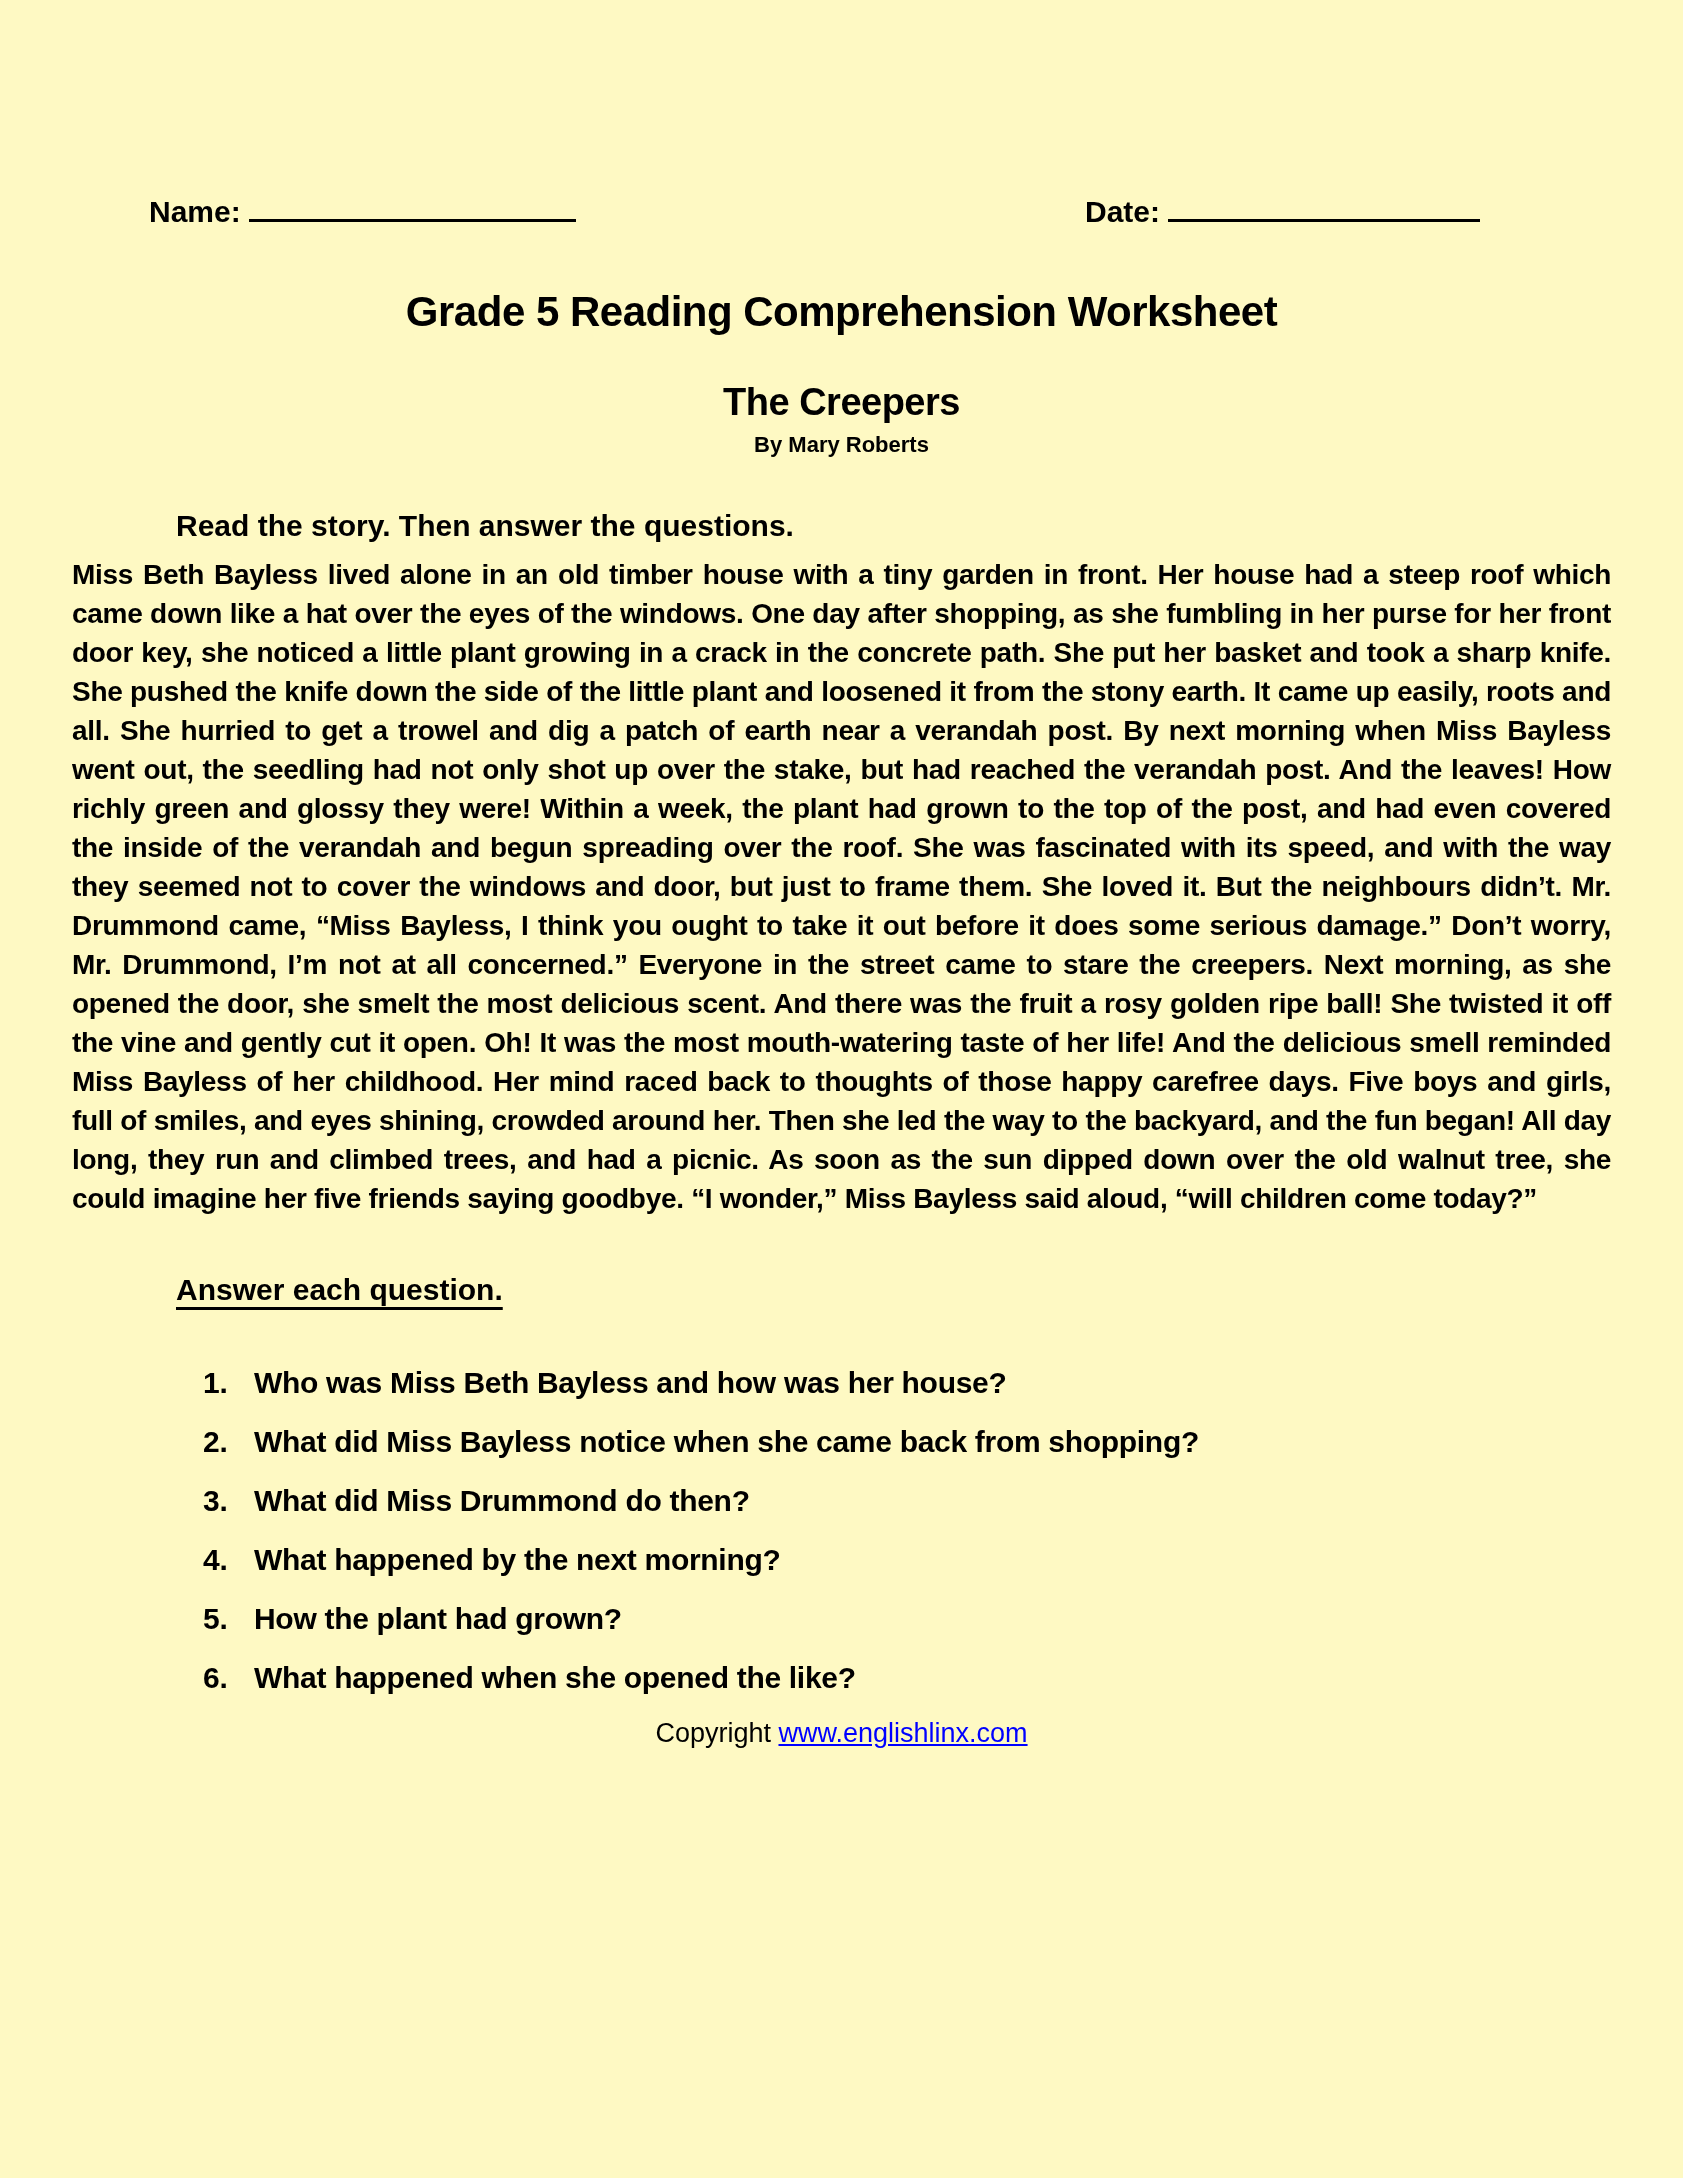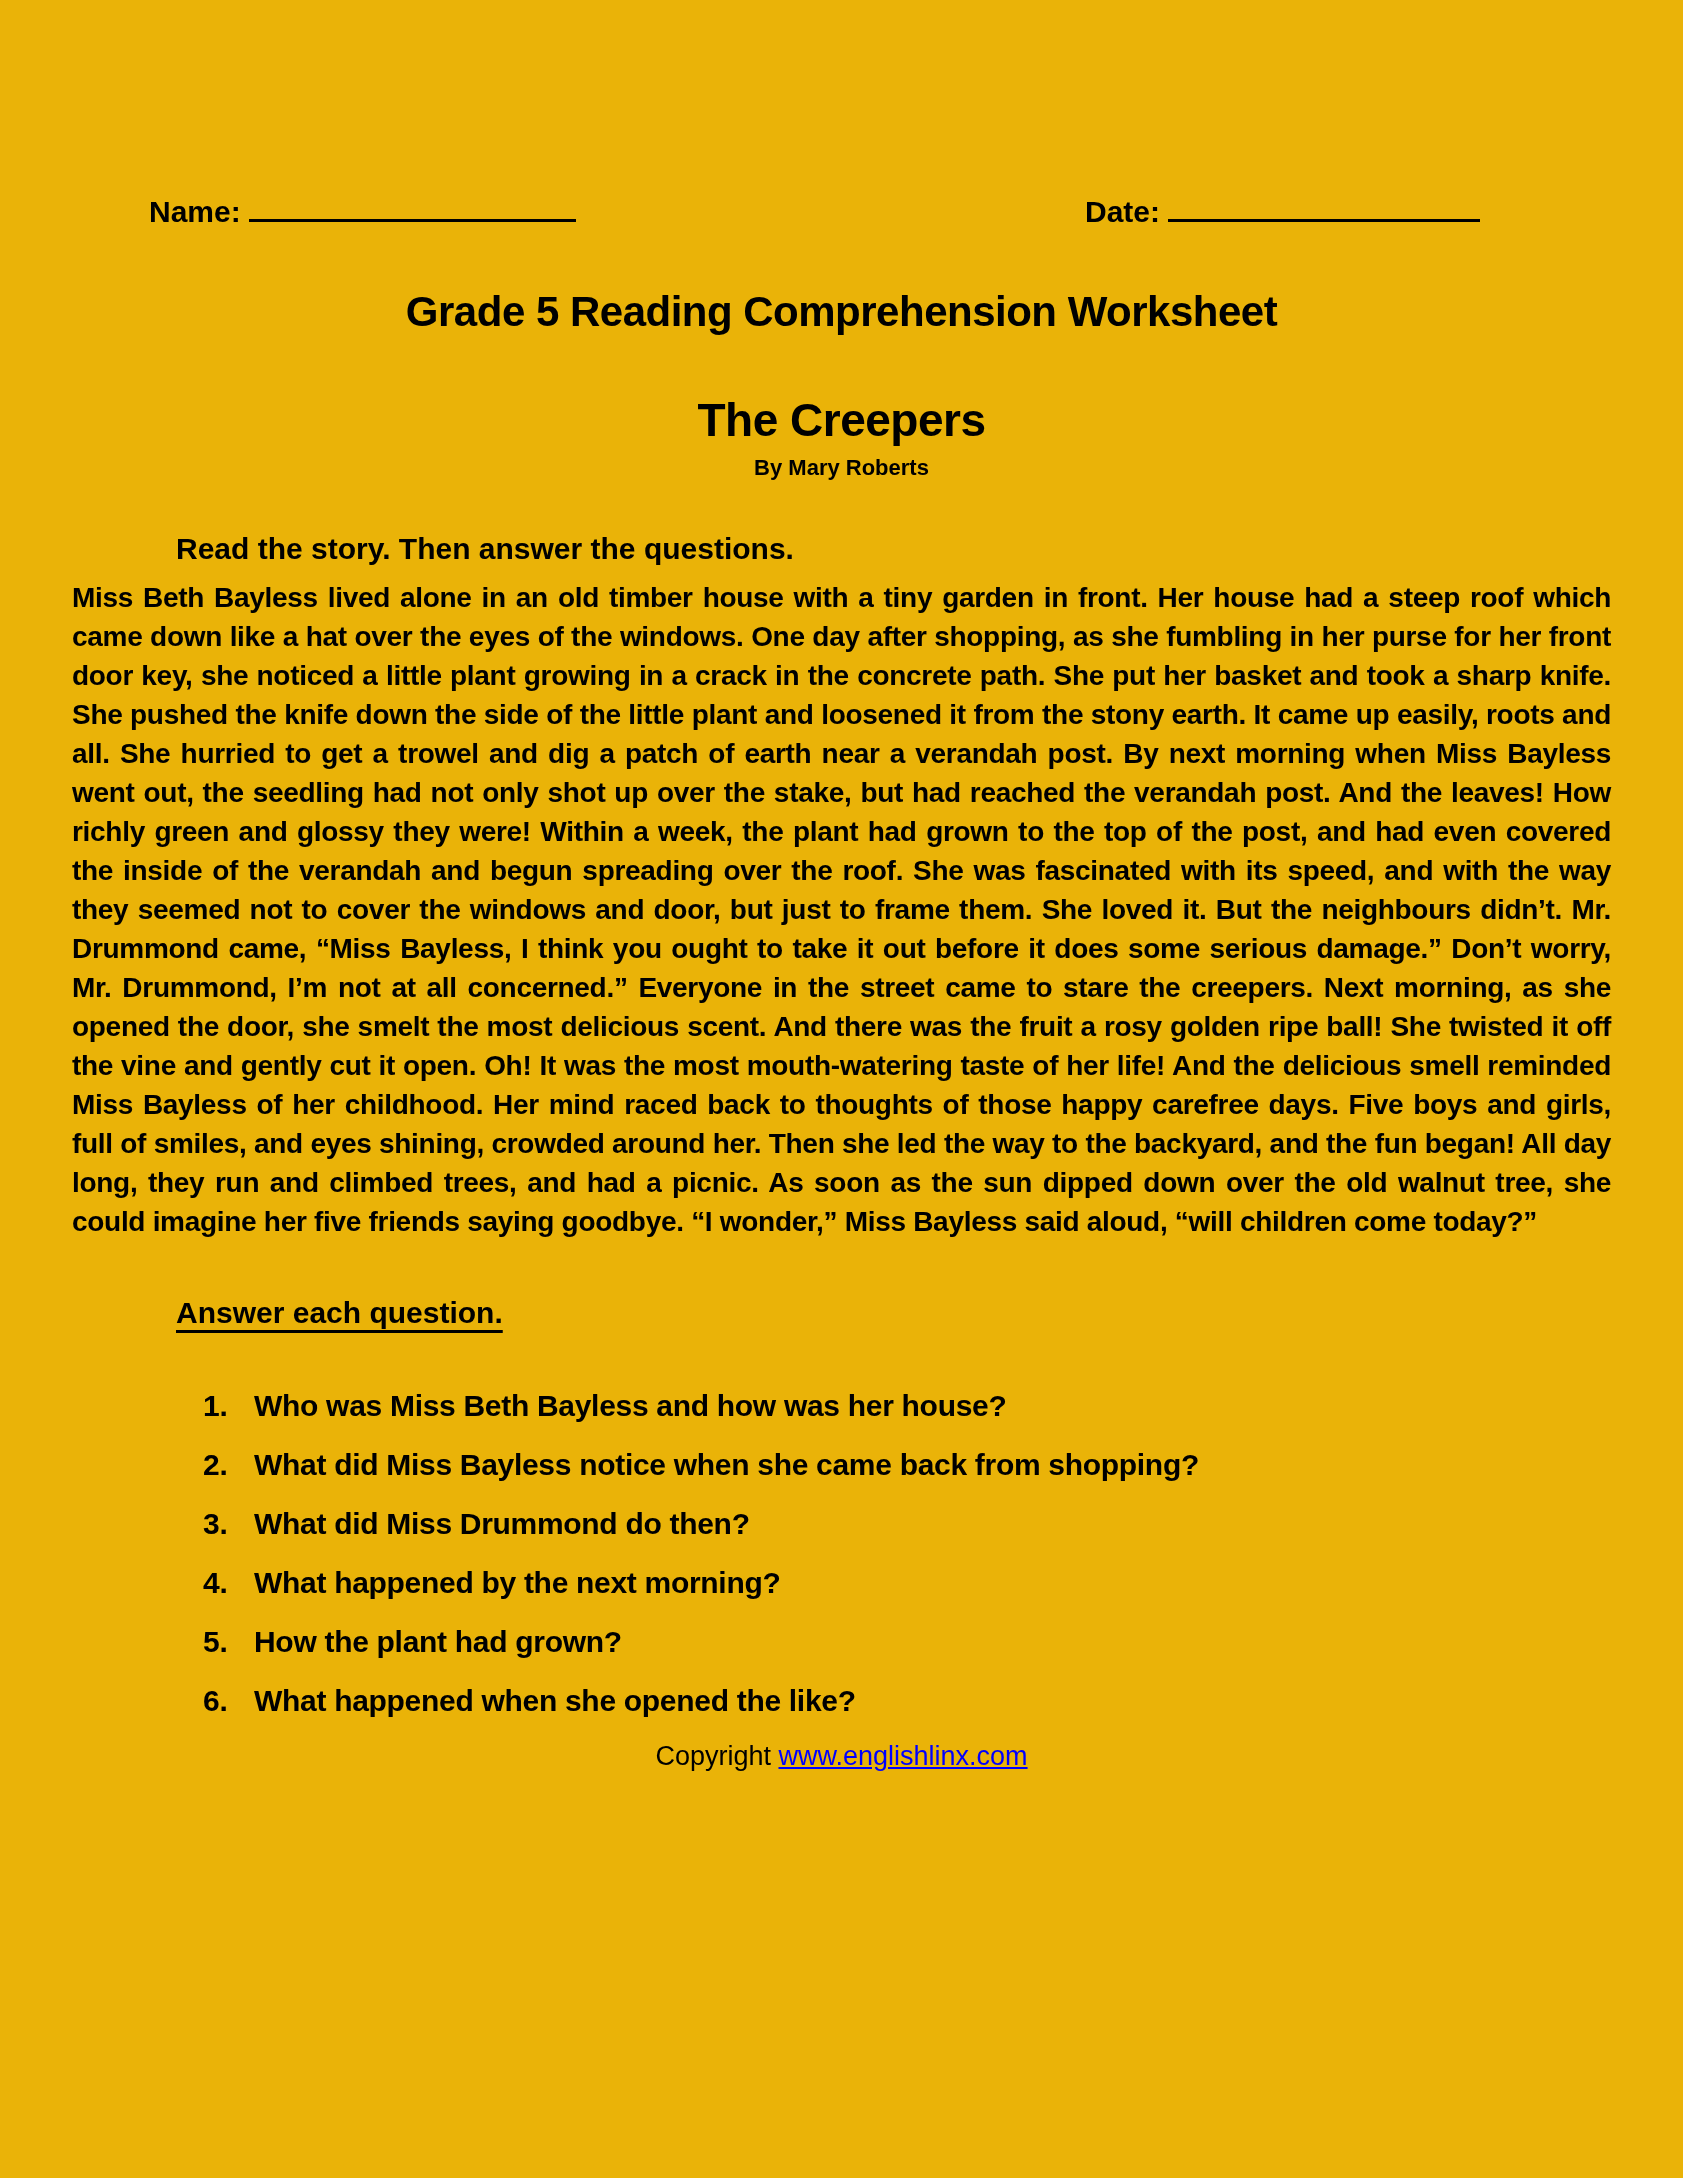--- a/index.html
+++ b/index.html
@@ -7,21 +7,21 @@
   body {
     width: 1683px;
     height: 2178px;
     font-family: "Liberation Sans", sans-serif;
     color: #000000;
   }
   .page {
     position: relative;
     width: 1683px;
     height: 2178px;
-    background: #eab308;
+    background: #fef9c3;
     overflow: hidden;
   }
   .header-row {
     display: flex;
     justify-content: space-between;
     align-items: flex-end;
     padding: 190px 203px 0 149px;
     font-size: 30px;
     font-weight: bold;
   }
@@ -37,23 +37,23 @@
   .date-blank { width: 312px; }
   .page-title {
     text-align: center;
     font-size: 42px;
     font-weight: bold;
     margin-top: 59px;
     letter-spacing: -0.5px;
   }
   .story-title {
     text-align: center;
-    font-size: 46px;
+    font-size: 38px;
     font-weight: bold;
-    margin-top: 57px;
+    margin-top: 45px;
     letter-spacing: -0.5px;
   }
   .byline {
     text-align: center;
     font-size: 22px;
     font-weight: bold;
     margin-top: 8px;
   }
   .instructions {
     font-size: 30px;

